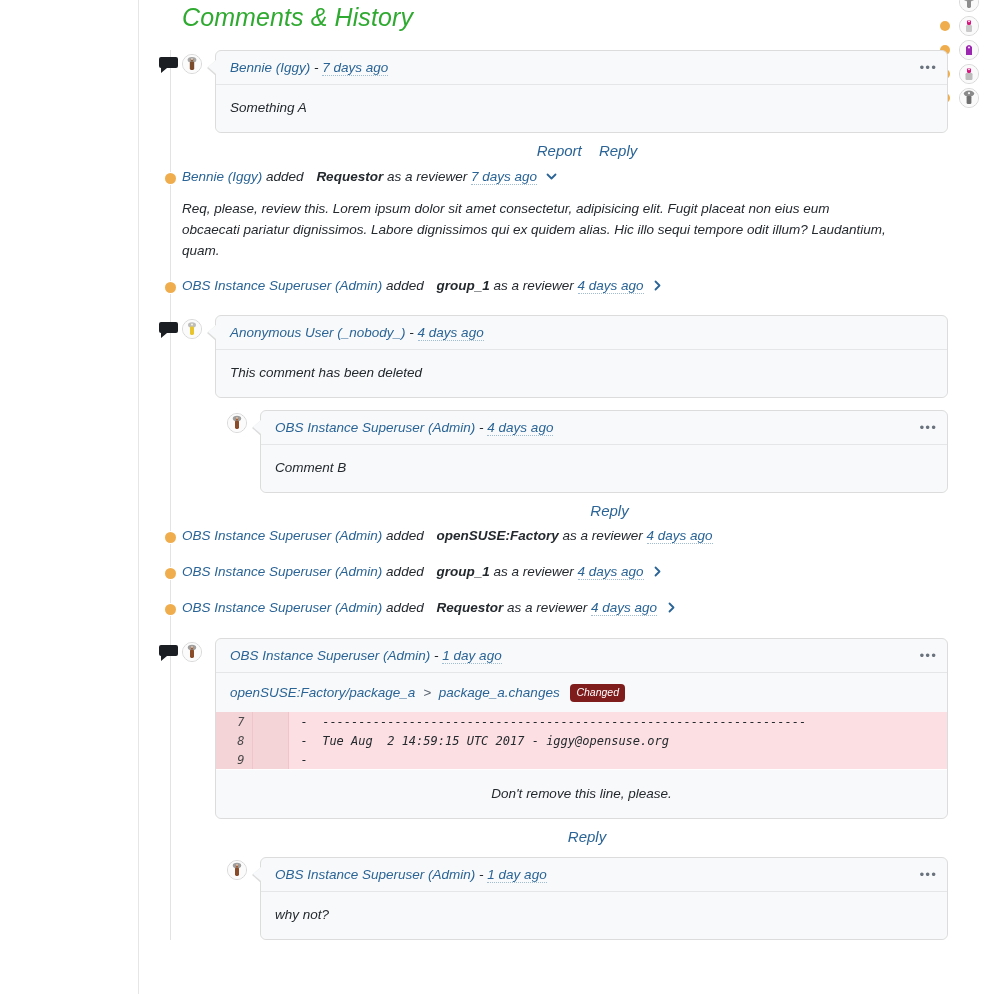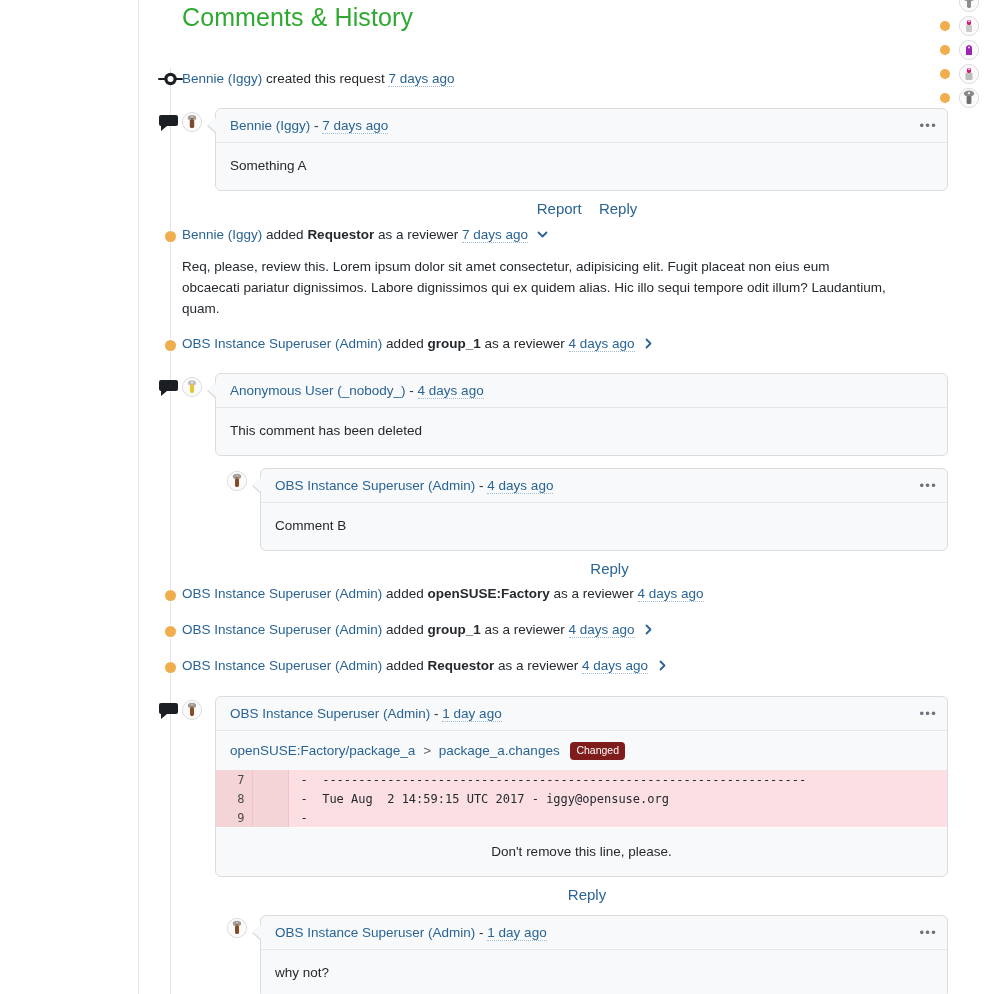--- a/index.html
+++ b/index.html
@@ -11,21 +11,21 @@
     font-size: 13.5px;
     color: #24292e;
     overflow: hidden;
   }
   a { color: #2a6496; text-decoration: none; }
   .link { color: #2a6496; }
   .link-u { color: #2a6496; border-bottom: 1px dotted #9fbcd4; }
 
   #page {
     position: relative;
-    width: 980px; height: 994px;
+    width: 980px; height: 994px; font-style: italic;
   }
 
   
   .page-rule {
     position: absolute;
     left: 138px; top: 0; width: 1px; height: 994px;
     background: #e6e6e6;
   }
 
   
@@ -77,21 +77,21 @@
     position: absolute; left: 6px; top: 6px;
     width: 13px; height: 13px;
     background: #fff; border-radius: 50%;
     display: flex; align-items: center; justify-content: center;
     z-index: 2;
   }
   .dot {
     width: 11px; height: 11px; border-radius: 50%;
     background: #f0ad4e;
   }
-  .event b { font-weight: 700; color: #24292e; }
+  .event b { font-weight: 700; color: #24292e; margin-left: 9px; }
   .chev { display: inline-block; vertical-align: -1px; margin-left: 5px; }
   .chev svg { display: block; }
 
   .event-body {
     padding-left: 24px;
     color: #24292e;
     line-height: 21px;
     max-width: 730px;
     margin-top: 10px;
     margin-bottom: 4px;
@@ -307,32 +307,20 @@
       </span>
     </div>
   </div>
 
   <div class="main">
 
     <h1 class="page-title">Comments &amp; History</h1>
 
     <div class="timeline">
 
-      <div class="event" style="margin-top:36px;">
-        <span class="node" style="left:0;top:0;">
-          <svg width="25" height="22" viewBox="0 0 25 22">
-            <rect x="0" y="10" width="25" height="2" rx="1" fill="#1b1f23"></rect>
-            <circle cx="12.5" cy="11" r="6.2" fill="#1b1f23"></circle>
-            <circle cx="12.5" cy="11" r="3" fill="#ffffff"></circle>
-          </svg>
-        </span>
-        <a class="link">Bennie (Iggy)</a>
-        <span>created this request</span>
-        <a class="link-u">7 days ago</a>
-      </div>
 
       <div class="comment-wrap" style="margin-top:18px;">
         <span class="node" style="left:-2px;top:4px;">
           <svg width="20" height="18" viewBox="0 0 20 18">
             <path d="M2 1h15a2 2 0 0 1 2 2v7a2 2 0 0 1-2 2H8l-6 5v-5H2a2 2 0 0 1-2-2V3a2 2 0 0 1 2-2z" fill="#1b1f23"></path>
           </svg>
         </span>
         <span class="avatar" style="left:24px;top:4px;">
           <svg width="18" height="18" viewBox="0 0 18 18">
               <rect width="18" height="18" fill="#fbfbfb"></rect>

